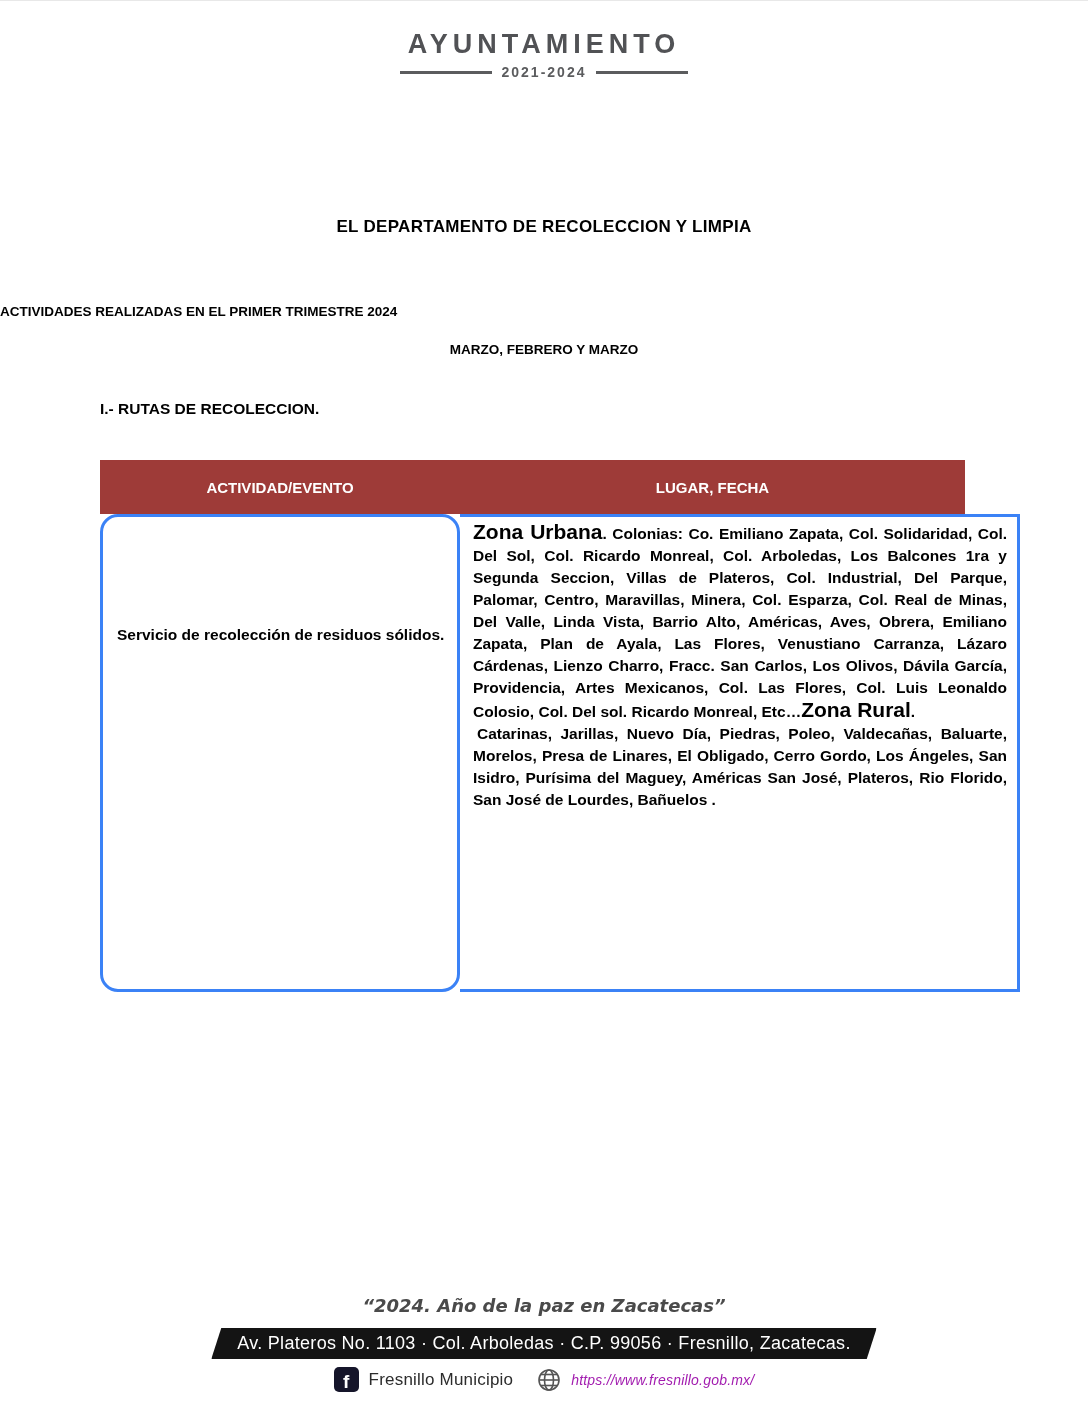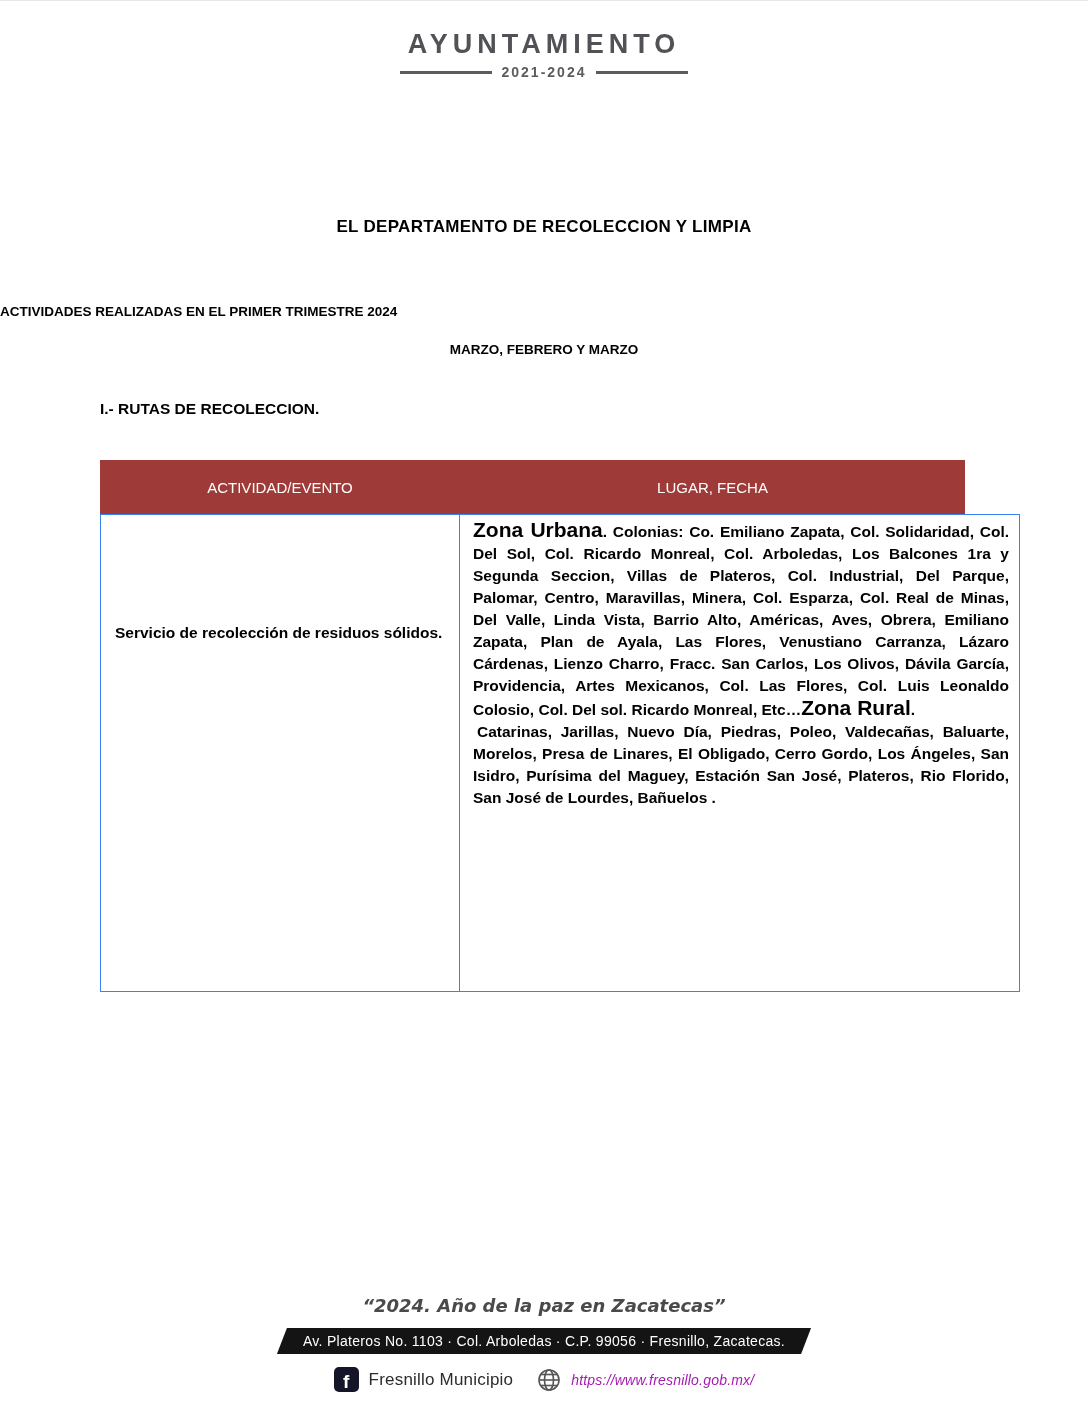--- a/index.html
+++ b/index.html
@@ -29,41 +29,41 @@
   .title-sub  { position:absolute; top:303px; left:0; right:0; text-align:left;
                 font-size:13.5px; font-weight:bold; }
   .title-months { position:absolute; top:341px; left:0; right:0; text-align:center;
                 font-size:13.5px; font-weight:bold; }
   .section-heading { position:absolute; top:399px; left:100px;
                 font-size:15.5px; font-weight:bold; }
 
   
   .tbl { position:absolute; top:459px; left:100px; width:920px; }
   .tbl-head { display:flex; height:54px; }
-  .th { background:#9e3b38; color:#fff; font-weight:normal; font-size:15px;
+  .th { background:#9e3b38; color:#fff; font-weight:bold; font-size:15px;
         display:flex; align-items:center; justify-content:center; }
   .th-left { width:360px; }
   .th-right { width:505px; }
   .th-gap { width:55px; background:#fff; }
   .tbl-body { display:flex; min-height:478px; }
-  .td { border:1px solid #3b82f6; }
+  .td { border:3px solid #3b82f6; }
   .td-left { width:360px; padding:108px 12px 0 14px; font-size:15.5px; font-weight:bold;
-             text-align:justify; line-height:1.35; }
+             text-align:justify; line-height:1.35;border-radius:18px; }
   .td-right { width:560px; border-left:none; padding:4px 10px 10px 13px;
               font-size:15.5px; font-weight:bold; text-align:justify; line-height:22px; }
   .zona-big { font-size:21px; font-weight:bold; }
   .cell-par { text-align:justify; }
   .cell-par.indent { text-indent:4px; }
 
   
   .quote { position:absolute; top:1294px; left:0; right:0; text-align:center;
            font-family:"DejaVu Sans", sans-serif;
            font-size:18px; font-weight:bold; font-style:italic; color:#4a4a4a; }
   .addr-bar { position:absolute; top:1327px; left:50%; transform:translateX(-50%);
-              background:#141414; color:#fff; font-size:14px; letter-spacing:.3px;
+              background:#141414; color:#fff; font-size:18px; letter-spacing:.3px;
               padding:5px 26px; white-space:nowrap;
               clip-path:polygon(10px 0, 100% 0, calc(100% - 10px) 100%, 0 100%); }
   .social-row { position:absolute; top:1366px; left:0; right:0;
                 display:flex; align-items:center; justify-content:center; gap:10px; }
   .fb-icon { width:25px; height:25px; background:#15152a; border-radius:5px;
              color:#fff; font-weight:bold; font-size:19px;
              display:flex; align-items:flex-end; justify-content:center; line-height:1; padding-bottom:1px; }
   .social-label { font-size:17px; color:#2c2c2c; letter-spacing:.2px; }
   .globe { width:24px; height:24px; margin-left:14px; }
   .url-text { font-size:14px; color:#a21caf; letter-spacing:.2px;font-style:italic; }
@@ -90,21 +90,21 @@
   <div class="tbl">
     <div class="tbl-head">
       <div class="th th-left">ACTIVIDAD/EVENTO</div>
       <div class="th th-right">LUGAR, FECHA</div>
       <div class="th-gap"></div>
     </div>
     <div class="tbl-body">
       <div class="td td-left">Servicio de recolección de residuos sólidos.</div>
       <div class="td td-right">
         <div class="cell-par"><span class="zona-big">Zona Urbana</span><span>. Colonias: Co. Emiliano Zapata, Col. Solidaridad, Col. Del Sol, Col. Ricardo Monreal, Col. Arboledas, Los Balcones 1ra y Segunda Seccion, Villas de Plateros, Col. Industrial, Del Parque, Palomar, Centro, Maravillas, Minera, Col. Esparza, Col. Real de Minas, Del Valle, Linda Vista, Barrio Alto, Américas, Aves, Obrera, Emiliano Zapata, Plan de Ayala, Las Flores, Venustiano Carranza, Lázaro Cárdenas, Lienzo Charro, Fracc. San Carlos, Los Olivos, Dávila García, Providencia, Artes Mexicanos, Col. Las Flores, Col. Luis Leonaldo Colosio, Col. Del sol. Ricardo Monreal, Etc…</span><span class="zona-big">Zona Rural</span><span>.</span></div>
-        <div class="cell-par indent">Catarinas, Jarillas, Nuevo Día, Piedras, Poleo, Valdecañas, Baluarte, Morelos, Presa de Linares, El Obligado, Cerro Gordo, Los Ángeles, San Isidro, Purísima del Maguey, Estación San José, Plateros, Rio Florido, San José de Lourdes, Bañuelos .</div>
+        <div class="cell-par indent">Catarinas, Jarillas, Nuevo Día, Piedras, Poleo, Valdecañas, Baluarte, Morelos, Presa de Linares, El Obligado, Cerro Gordo, Los Ángeles, San Isidro, Purísima del Maguey, Américas San José, Plateros, Rio Florido, San José de Lourdes, Bañuelos .</div>
       </div>
     </div>
   </div>
 
   <div class="quote">“2024. Año de la paz en Zacatecas”</div>
 
   <div class="addr-bar">Av. Plateros No. 1103 · Col. Arboledas · C.P. 99056 · Fresnillo, Zacatecas.</div>
 
   <div class="social-row">
     <div class="fb-icon">f</div>

